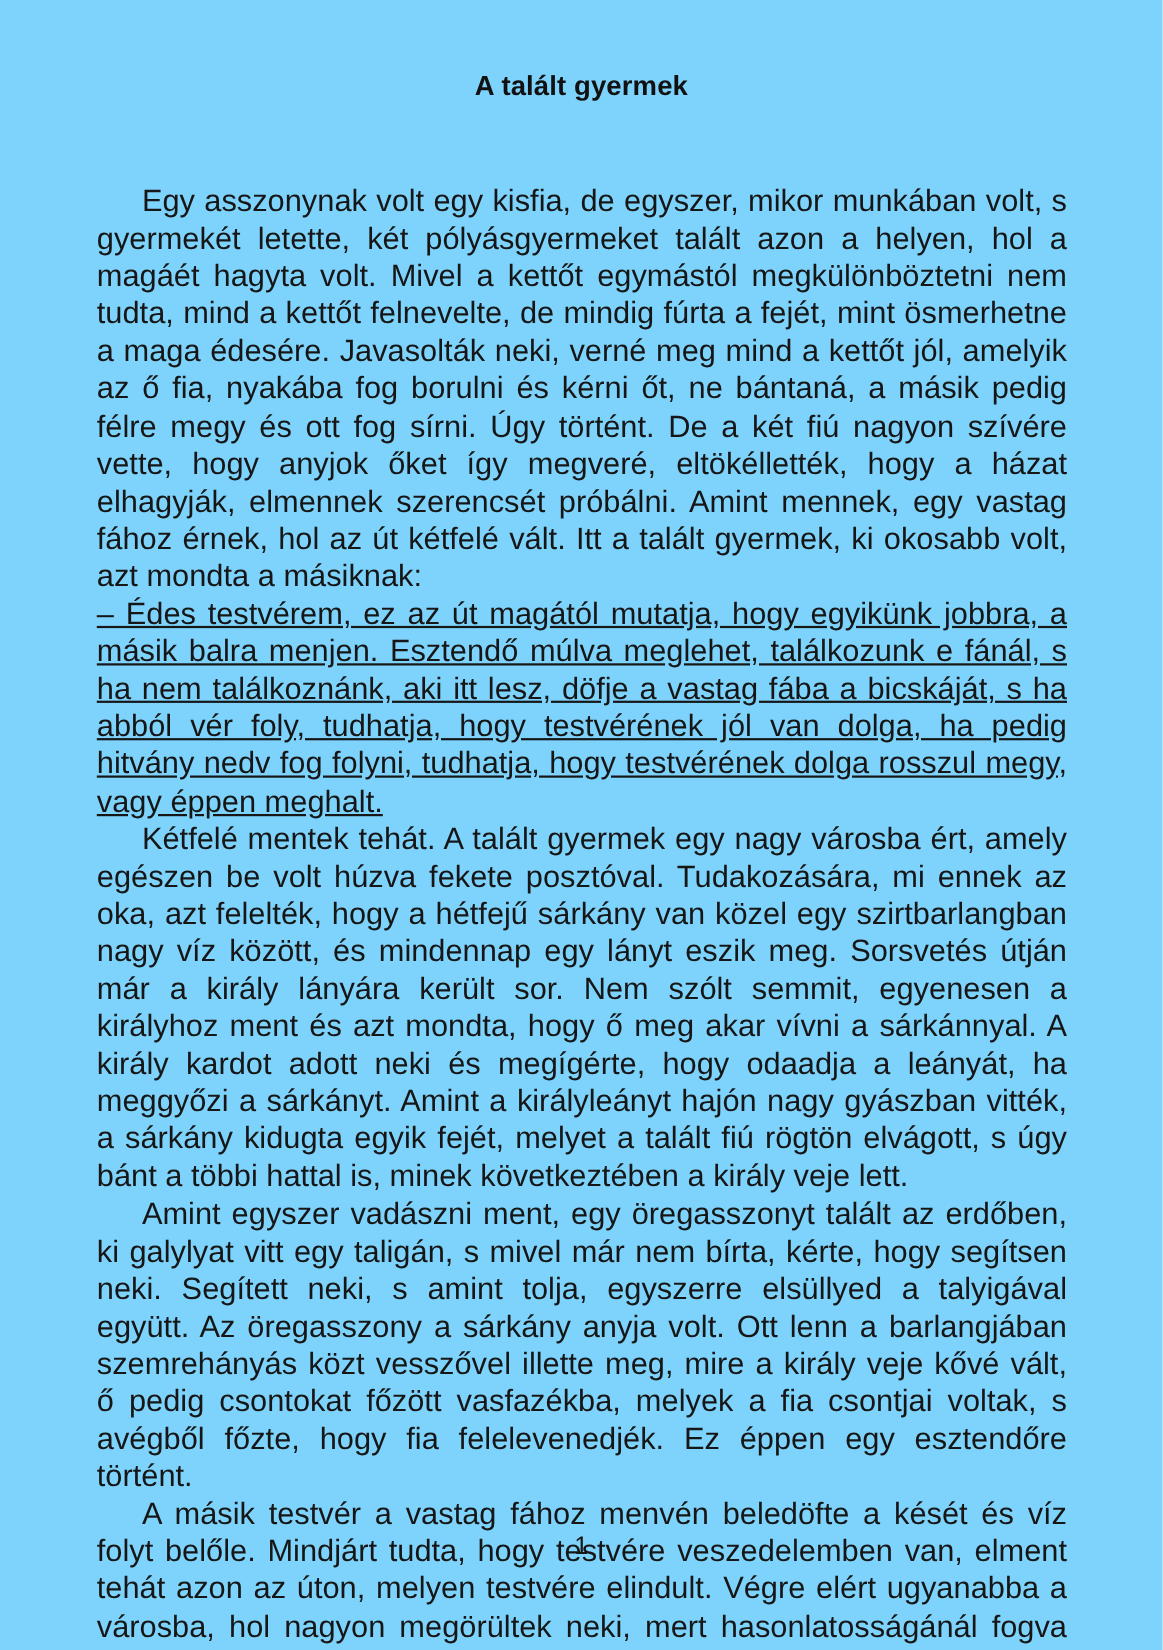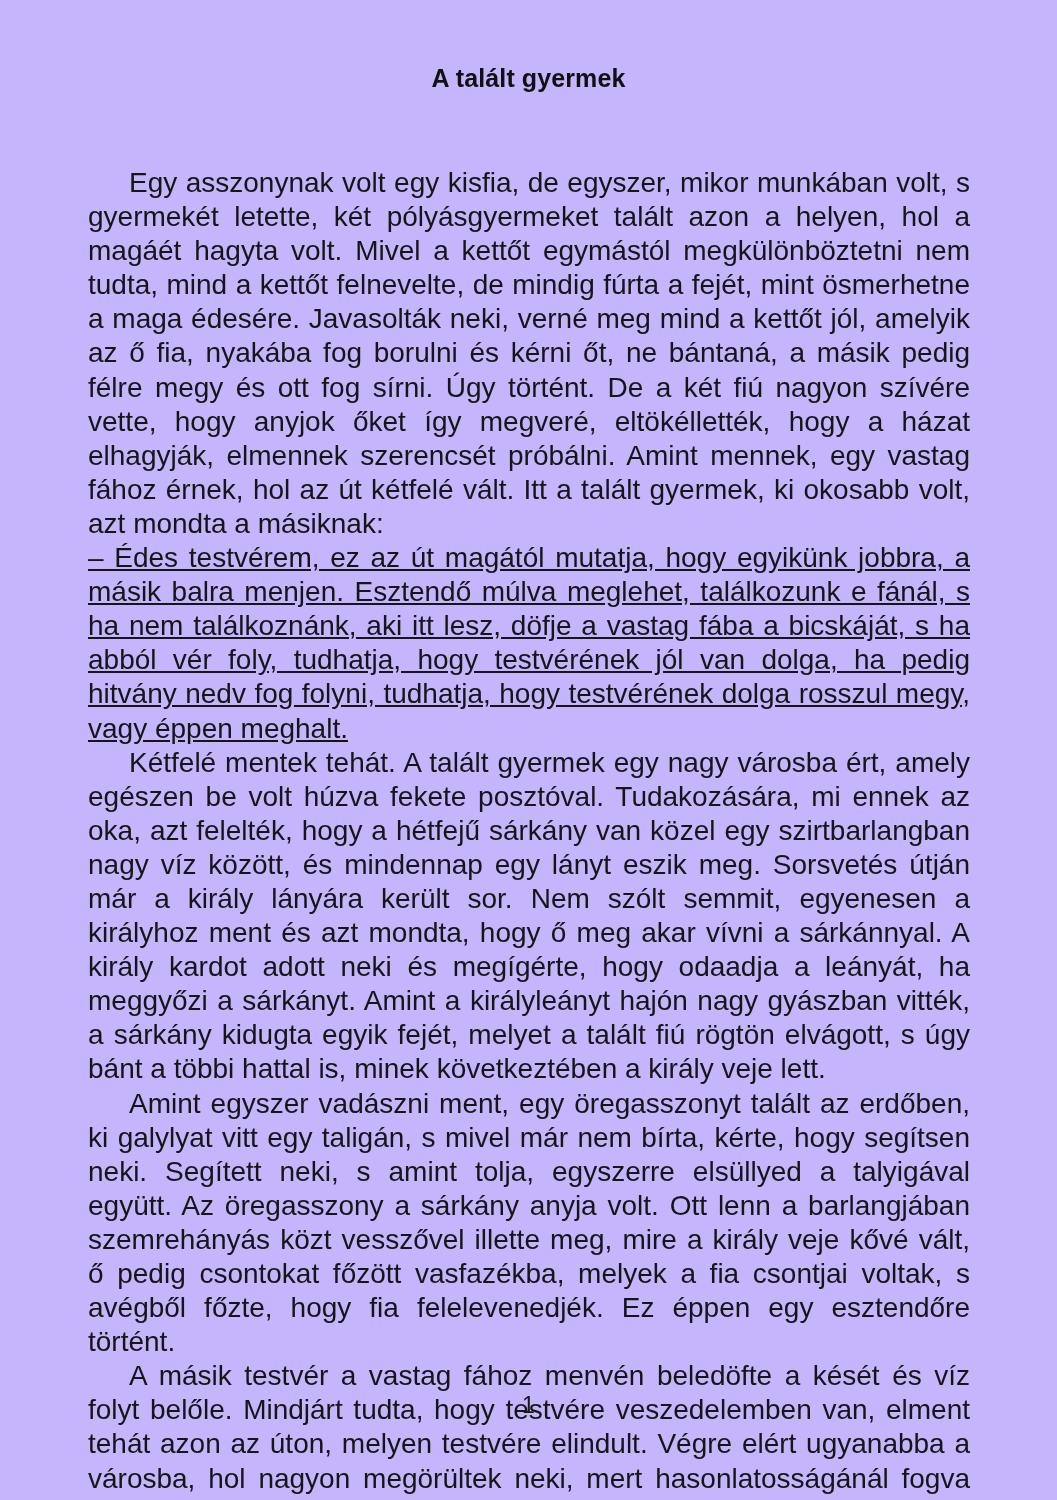--- a/index.html
+++ b/index.html
@@ -10,21 +10,21 @@
   }
   body {
     font-family: "Liberation Sans", sans-serif;
     color: #1a1a1a;
   }
   .page {
     position: relative;
     width: 1057px;
     height: 1500px;
     margin: 0 auto;
-    background: #c4b5fd;
+    background: #7dd3fc;
     overflow: hidden;
     box-sizing: border-box;
   }
   .page-title {
     position: absolute;
     top: 64px;
     left: 0;
     width: 1057px;
     text-align: center;
     font-size: 25px;

